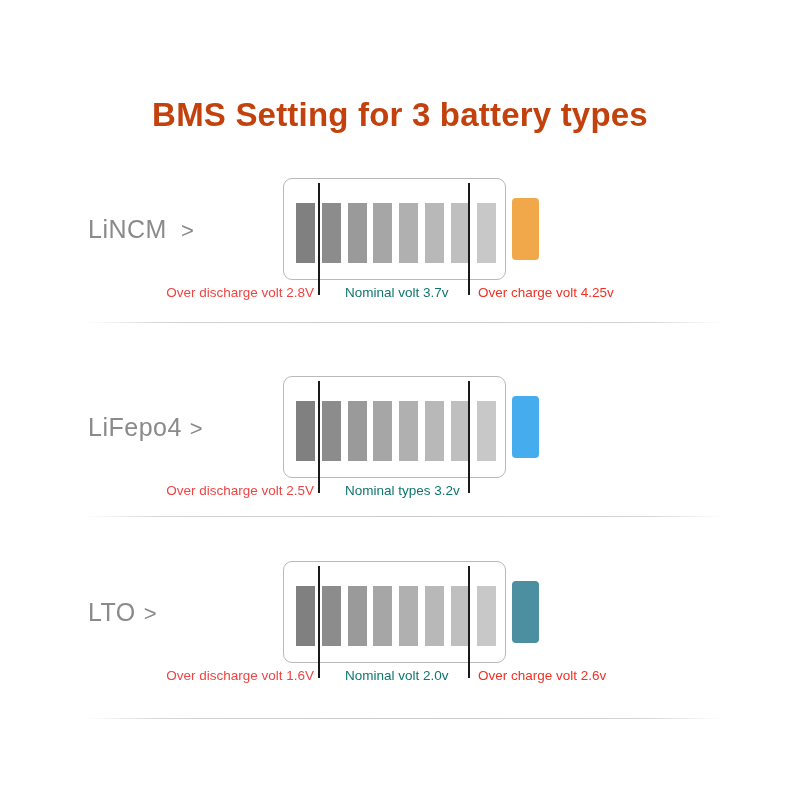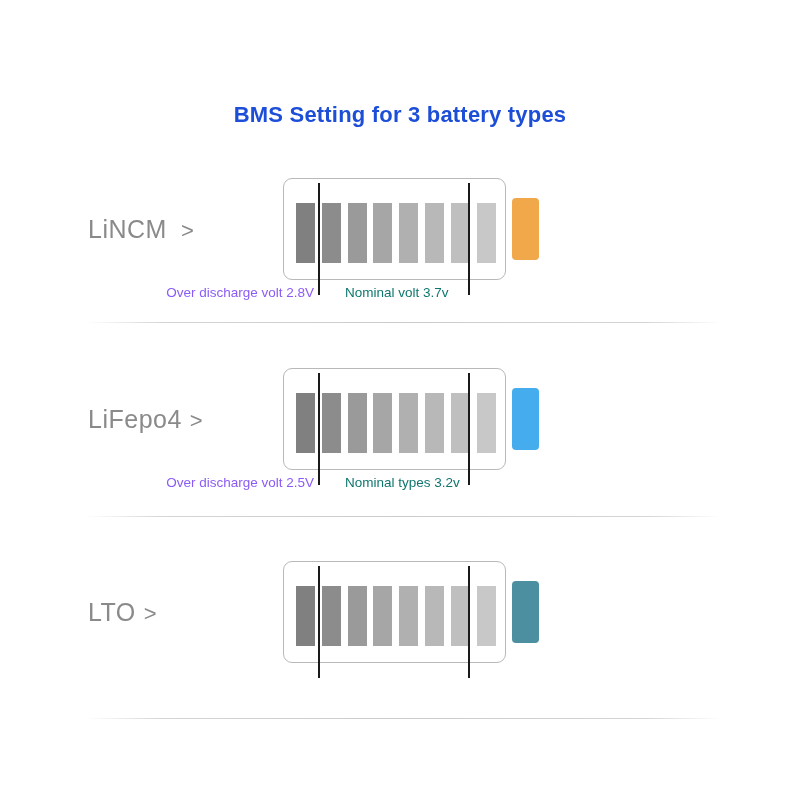--- a/index.html
+++ b/index.html
@@ -26,37 +26,37 @@
 
   
   .title-wrap {
     position: absolute;
     top: 95px;
     left: 0;
     width: 800px;
     text-align: center;
   }
   .page-title {
-    font-size: 22px;
+    font-size: 33px;
     font-weight: bold;
-    color: #1d4ed8;
+    color: #c2410c;
     letter-spacing: 0.2px;
     line-height: 40px;
     font-family: "Liberation Sans", sans-serif;
   }
 
   
   .section {
     position: absolute;
     left: 0;
     width: 800px;
     height: 190px;
   }
   .section-1 { top: 165px; }
-  .section-2 { top: 355px; padding-left: 12px; }
+  .section-2 { top: 363px; padding-left: 12px; }
   .section-3 { top: 548px; text-decoration: underline; }
 
   
   .type-label {
     position: absolute;
     left: 88px;
     top: 50px;
     font-size: 25px;
     color: #8a8a8a;
     font-family: "Liberation Sans", sans-serif;
@@ -127,21 +127,21 @@
     height: 24px;
   }
   .cap {
     position: absolute;
     font-size: 13.5px;
     line-height: 20px;
     white-space: nowrap;
     font-family: "Liberation Sans", sans-serif;
   }
   .cap-discharge {
-    color: #8b5cf6;
+    color: #ef4444;
     right: 486px;
     top: 0;
   }
   .cap-nominal {
     color: #0f766e;
     left: 345px;
     top: 0;
   }
   .cap-charge {
     color: #ef3124;
@@ -194,20 +194,21 @@
           <div class="cell" style="background: rgb(200, 200, 200);"></div>
         </div>
     </div>
 
     <div class="vline vline-left"></div>
     <div class="vline vline-right"></div>
 
     <div class="captions">
       <div class="cap cap-discharge">Over discharge volt 2.8V</div>
       <div class="cap cap-nominal">Nominal volt 3.7v</div>
+      <div class="cap cap-charge">Over charge volt 4.25v</div>
     </div>
   </div>
 
   <div class="divider divider-1"></div>
 
   <div class="section section-2">
     <div class="type-label tight">
       <span>LiFepo4</span><span class="chev">&gt;</span>
     </div>
 
@@ -253,17 +254,22 @@
           <div class="cell" style="background: rgb(176, 176, 176);"></div>
           <div class="cell" style="background: rgb(184, 184, 184);"></div>
           <div class="cell" style="background: rgb(191, 191, 191);"></div>
           <div class="cell" style="background: rgb(200, 200, 200);"></div>
         </div>
     </div>
 
     <div class="vline vline-left"></div>
     <div class="vline vline-right"></div>
 
+    <div class="captions">
+      <div class="cap cap-discharge">Over discharge volt 1.6V</div>
+      <div class="cap cap-nominal">Nominal volt 2.0v</div>
+      <div class="cap cap-charge">Over charge volt 2.6v</div>
+    </div>
   </div>
 
   <div class="divider divider-3"></div>
 
 </div>
 
 </body></html>

